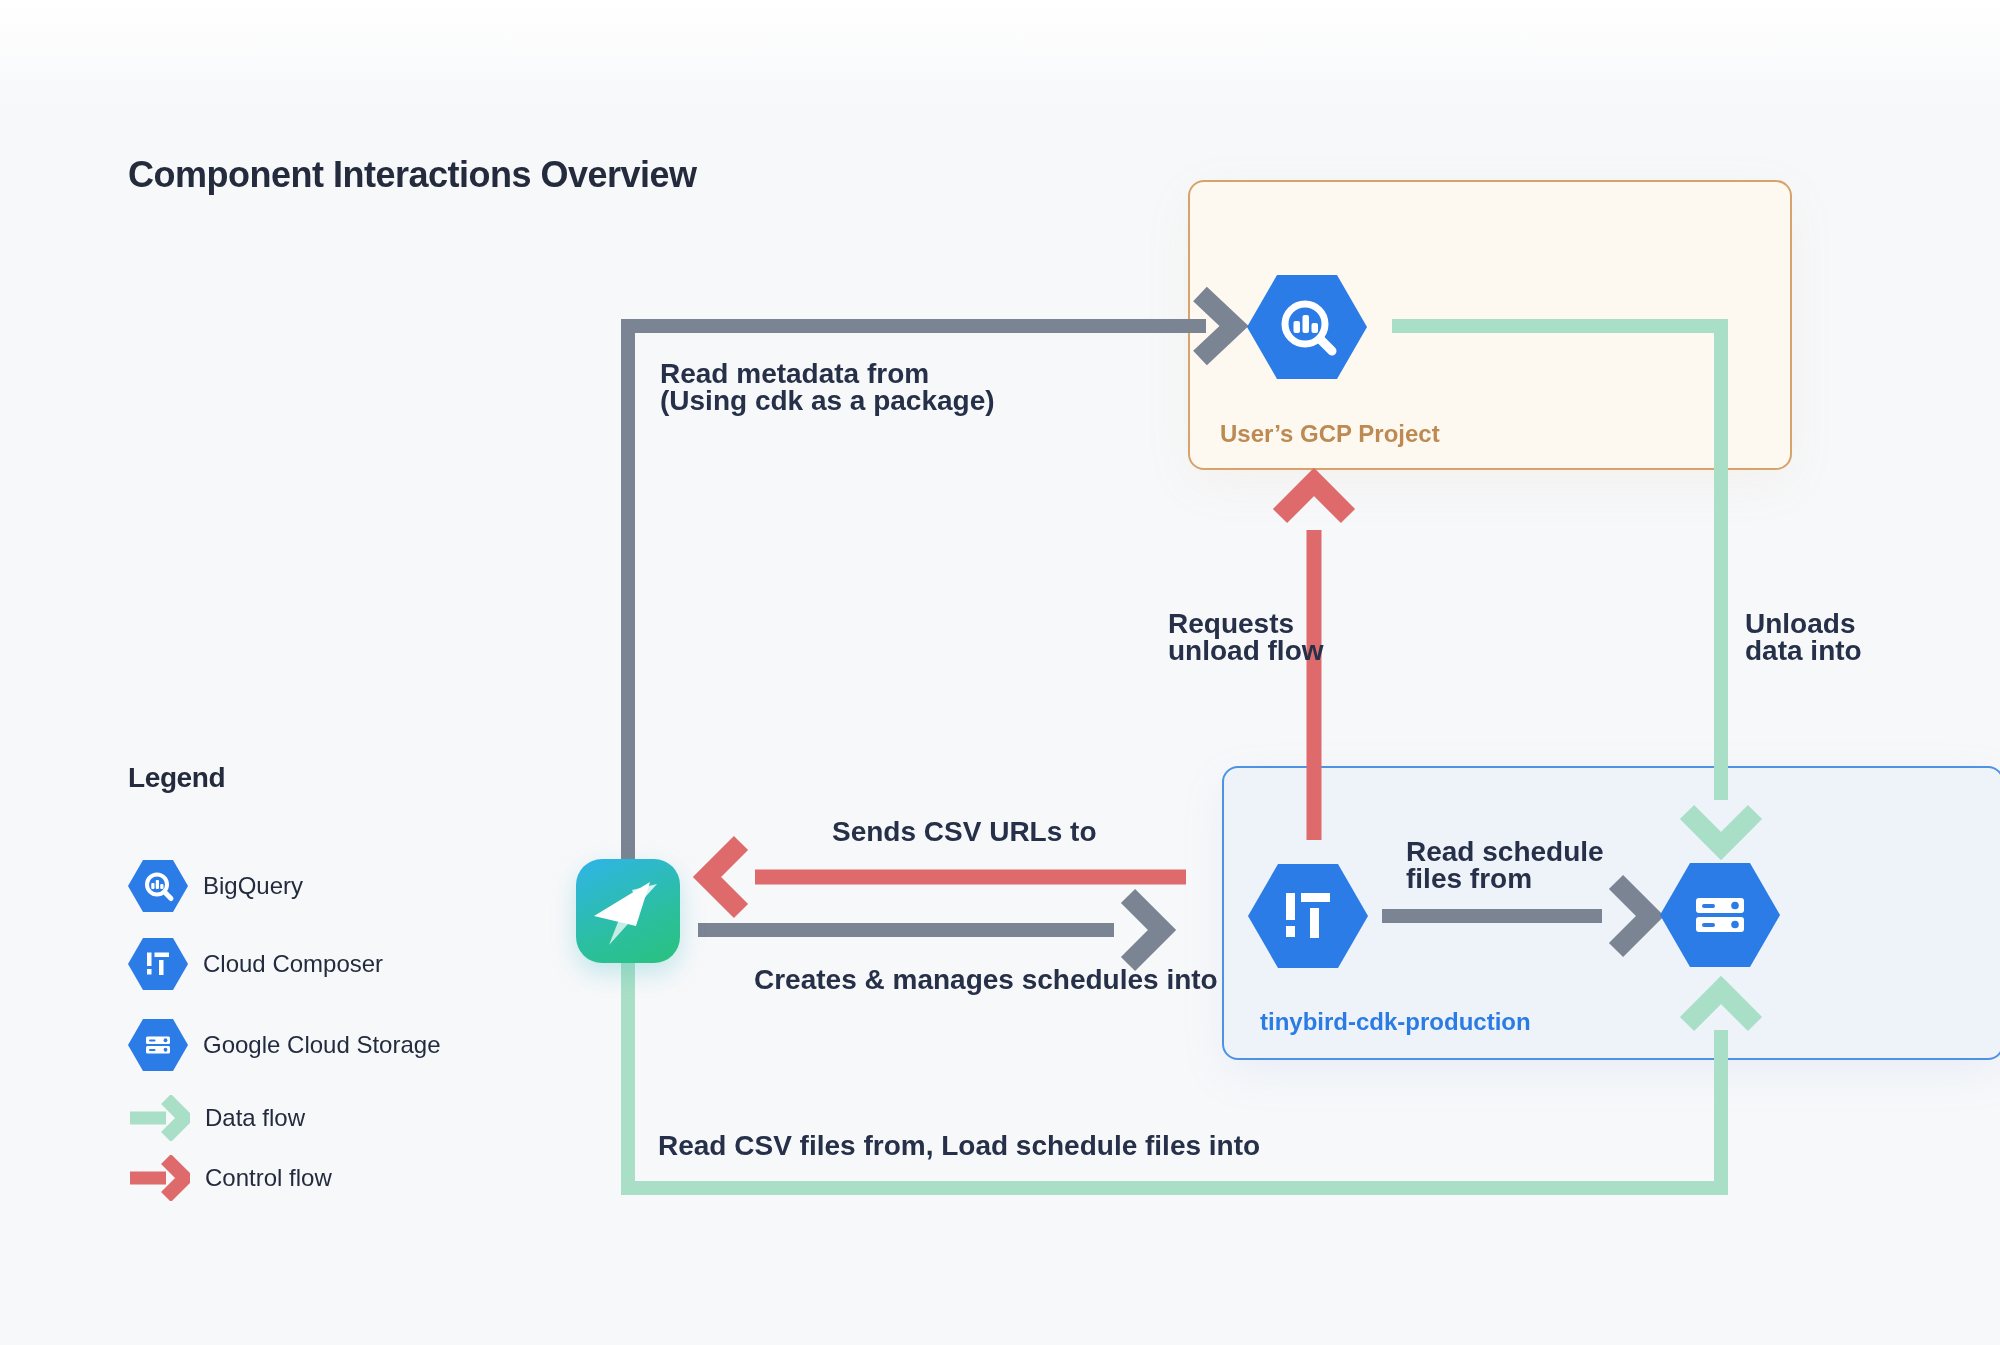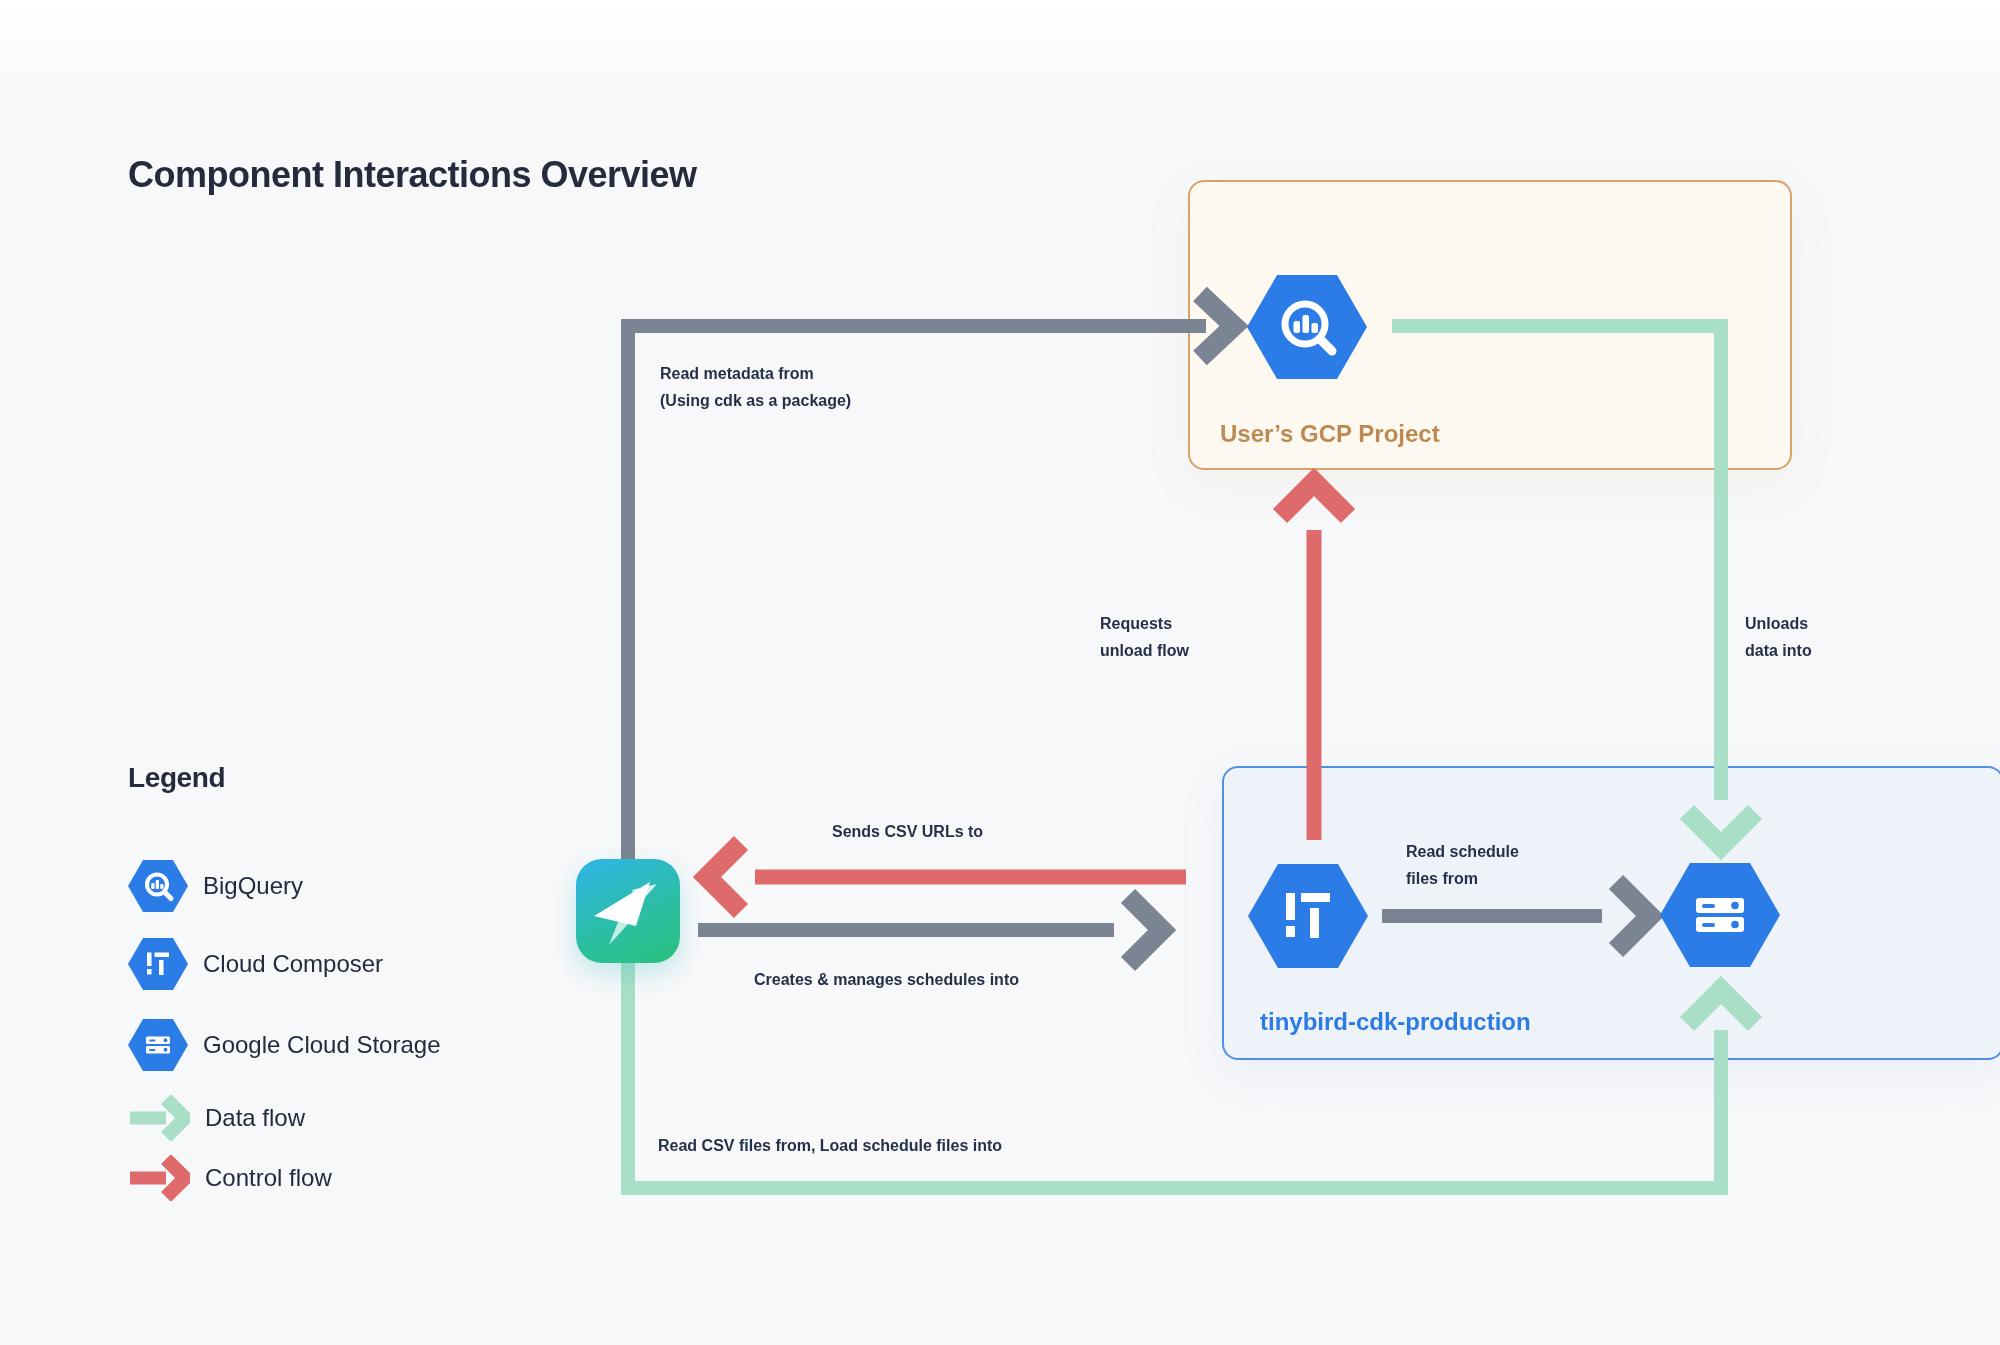--- a/index.html
+++ b/index.html
@@ -42,21 +42,21 @@
     background:linear-gradient(155deg,#2fb4e9 0%,#2bbfa0 60%,#2ac17e 100%);
     box-shadow:0 10px 24px rgba(40,180,190,0.25);
   }
   
   .overlay{position:absolute;left:0;top:0;pointer-events:none;}
   .ln-gray{stroke:#7b8492;fill:none;}
   .ln-green{stroke:#a9dfc6;fill:none;}
   .ln-red{stroke:#df6a6b;fill:none;}
   
   .edge-label{
-    position:absolute;font-size:16px;font-weight:700;color:#263048;line-height:27px;
+    position:absolute;font-size:28px;font-weight:700;color:#263048;line-height:27px;
     white-space:nowrap;
   }
   .edge-label .ln{display:block;}
   
   .legend-title{
     position:absolute;left:128px;top:762px;
     font-size:28px;font-weight:700;color:#232b3d;letter-spacing:-0.4px;
   }
   .legend-row{position:absolute;left:128px;height:60px;display:flex;align-items:center;}
   .legend-row .lg-icon{width:60px;height:52px;flex:0 0 auto;}
@@ -137,21 +137,21 @@
       <polygon points="18,57 74,23 60,67" fill="#ffffff"></polygon>
       <polygon points="42,63 61,55 33,86" fill="rgba(255,255,255,0.72)"></polygon>
     </svg>
   </div>
 
   <div class="edge-label" style="left:660px;top:360px">
     <span class="ln">Read metadata from</span>
     <span class="ln">(Using cdk as a package)</span>
   </div>
 
-  <div class="edge-label" style="left:1100px;top:610px">
+  <div class="edge-label" style="left:1168px;top:610px">
     <span class="ln">Requests</span>
     <span class="ln">unload flow</span>
   </div>
 
   <div class="edge-label" style="left:1745px;top:610px">
     <span class="ln">Unloads</span>
     <span class="ln">data into</span>
   </div>
 
   <div class="edge-label" style="left:832px;top:818px">Sends CSV URLs to</div>

